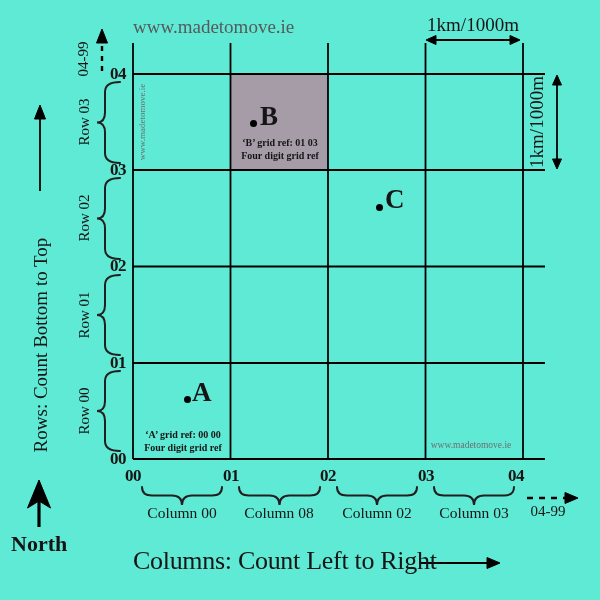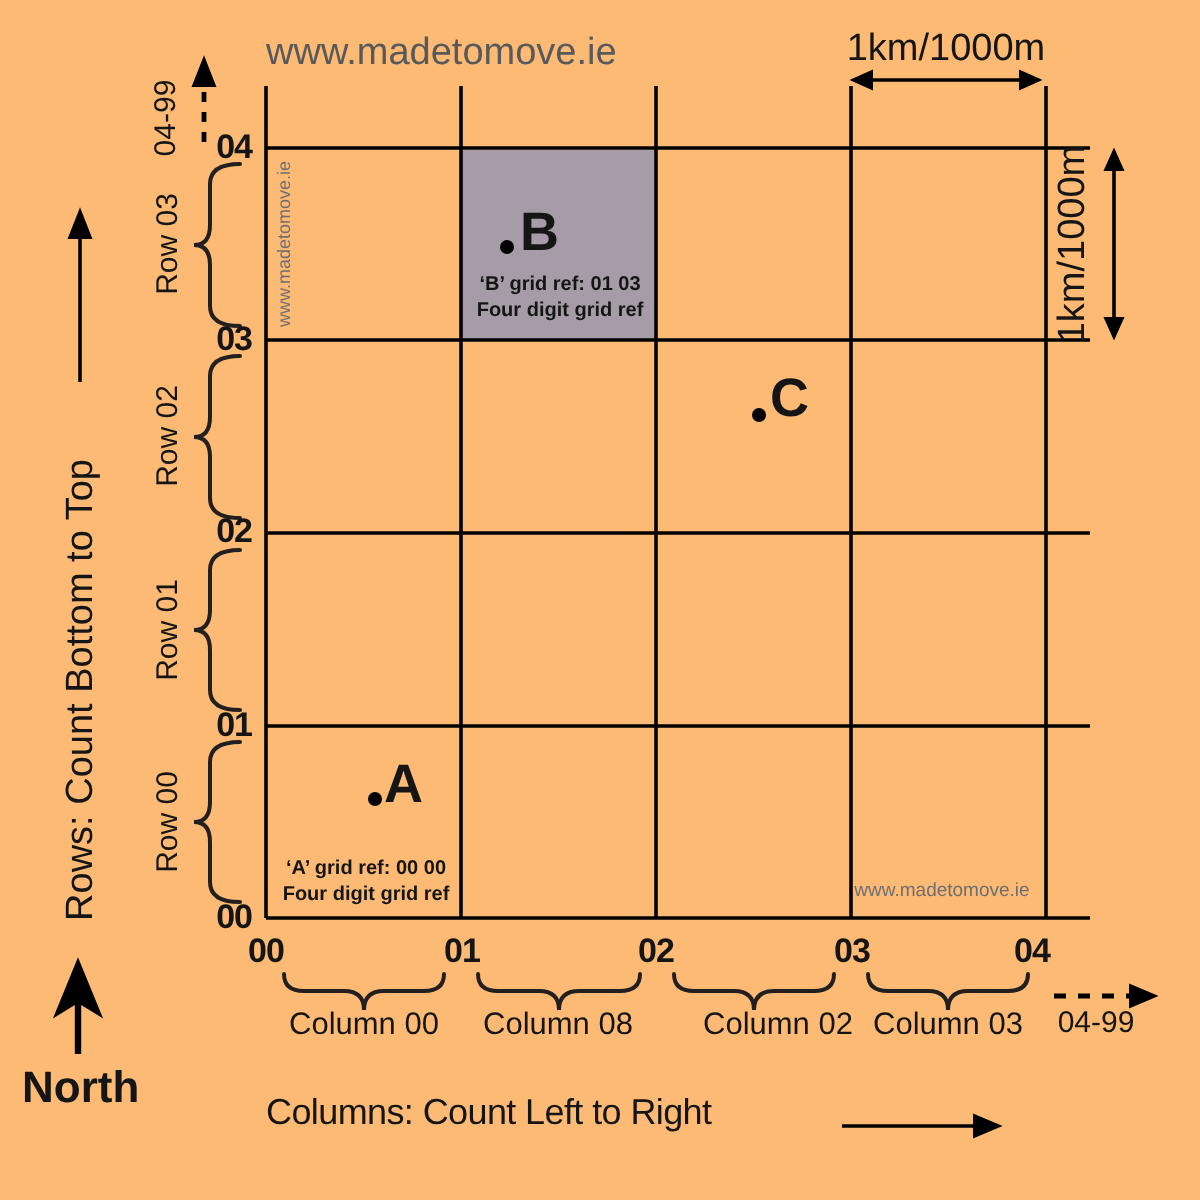--- a/index.html
+++ b/index.html
@@ -1,34 +1,34 @@
 <!DOCTYPE html>
 <html style="--hl: #a69ca8; --muted: #58595b; --wm: #6d6e71;"><head>
 <meta charset="utf-8">
 <style>
   html,body{margin:0;padding:0;background:#fff;}
-  .stage{position:relative;width:600px;height:600px;background:#fdba74;overflow:hidden;
-         font-family:Liberation Sans, sans-serif;color:#151515;}
+  .stage{position:relative;width:600px;height:600px;background:#5eead4;overflow:hidden;
+         font-family:Liberation Serif, serif;color:#151515;}
   .abs{position:absolute;white-space:nowrap;}
   .cx{transform:translateX(-50%);}
   .rot{position:absolute;white-space:nowrap;transform:translate(-50%,-50%) rotate(-90deg);}
   .tickl{position:absolute;width:34px;text-align:right;font-weight:bold;font-size:17px;
          transform:translateY(-50%);letter-spacing:-0.5px;}
   .tickb{position:absolute;font-weight:bold;font-size:17px;transform:translateX(-50%);letter-spacing:-0.5px;}
   .collab{position:absolute;font-size:15.5px;transform:translateX(-50%);white-space:nowrap;}
   .rowlab{font-size:15px;}
   .cap{position:absolute;font-weight:bold;font-size:10px;line-height:13px;text-align:center;
        transform:translateX(-50%);white-space:nowrap;}
   .ltr{position:absolute;font-weight:bold;font-size:27px;line-height:1;}
   .dot{position:absolute;width:7px;height:7px;border-radius:50%;background:#000;}
   .muted{color:var(--muted,#58595b);}
   .wm{color:var(--wm,#6d6e71);}
   .hl-cell{position:absolute;left:231px;top:75px;width:97px;height:95px;background:var(--hl,#a69ca8);}
   svg.shapes{position:absolute;left:0;top:0;}
-  .title-cols{position:absolute;font-size:18px;letter-spacing:-0.3px;}
+  .title-cols{position:absolute;font-size:26px;letter-spacing:-0.3px;}
   .sub-cols{position:absolute;font-size:15px;font-weight:bold;letter-spacing:-0.2px;}
   .north{position:absolute;font-size:22px;font-weight:bold;}
   .axis-rows{font-size:19px;}
   .scale-lab{font-size:19px;}
   .overflow-lab{font-size:15px;}
   .wm-side{font-size:9px;}
   .wm-corner{position:absolute;font-size:9.5px;transform:translateX(-50%);}
   .header-url{position:absolute;font-size:19px;}
 </style>
 </head>
@@ -117,21 +117,21 @@
   <div class="rot overflow-lab" style="left:83px;top:59px;">04-99</div>
   <div class="abs cx overflow-lab" style="left:548px;top:503px;">04-99</div>
 
   <div class="rot rowlab" style="left:84px;top:411px;">Row 00</div>
   <div class="rot rowlab" style="left:84px;top:315px;">Row 01</div>
   <div class="rot rowlab" style="left:84px;top:218px;">Row 02</div>
   <div class="rot rowlab" style="left:84px;top:122px;">Row 03</div>
 
   <div class="collab" style="left:182px;top:504px;">Column 00</div>
   <div class="collab" style="left:279px;top:504px;">Column 08</div>
-  <div class="collab" style="left:377px;top:504px;margin-left:12px;">Column 02</div>
+  <div class="collab" style="left:377px;top:504px;">Column 02</div>
   <div class="collab" style="left:474px;top:504px;text-align:right;">Column 03</div>
 
   <div class="rot axis-rows" style="left:41px;top:345px;">Rows: Count Bottom to Top</div>
   <div class="title-cols" style="left:133px;top:546px;">Columns: Count Left to Right</div>
 
   <div class="north" style="left:11px;top:531px;">North</div>
 
   <div class="dot" style="left:184px;top:396px;"></div>
   <div class="ltr" style="left:192px;top:379px;">A</div>
   <div class="cap" style="left:183px;top:428px;">‘A’ grid ref: 00 00</div>

